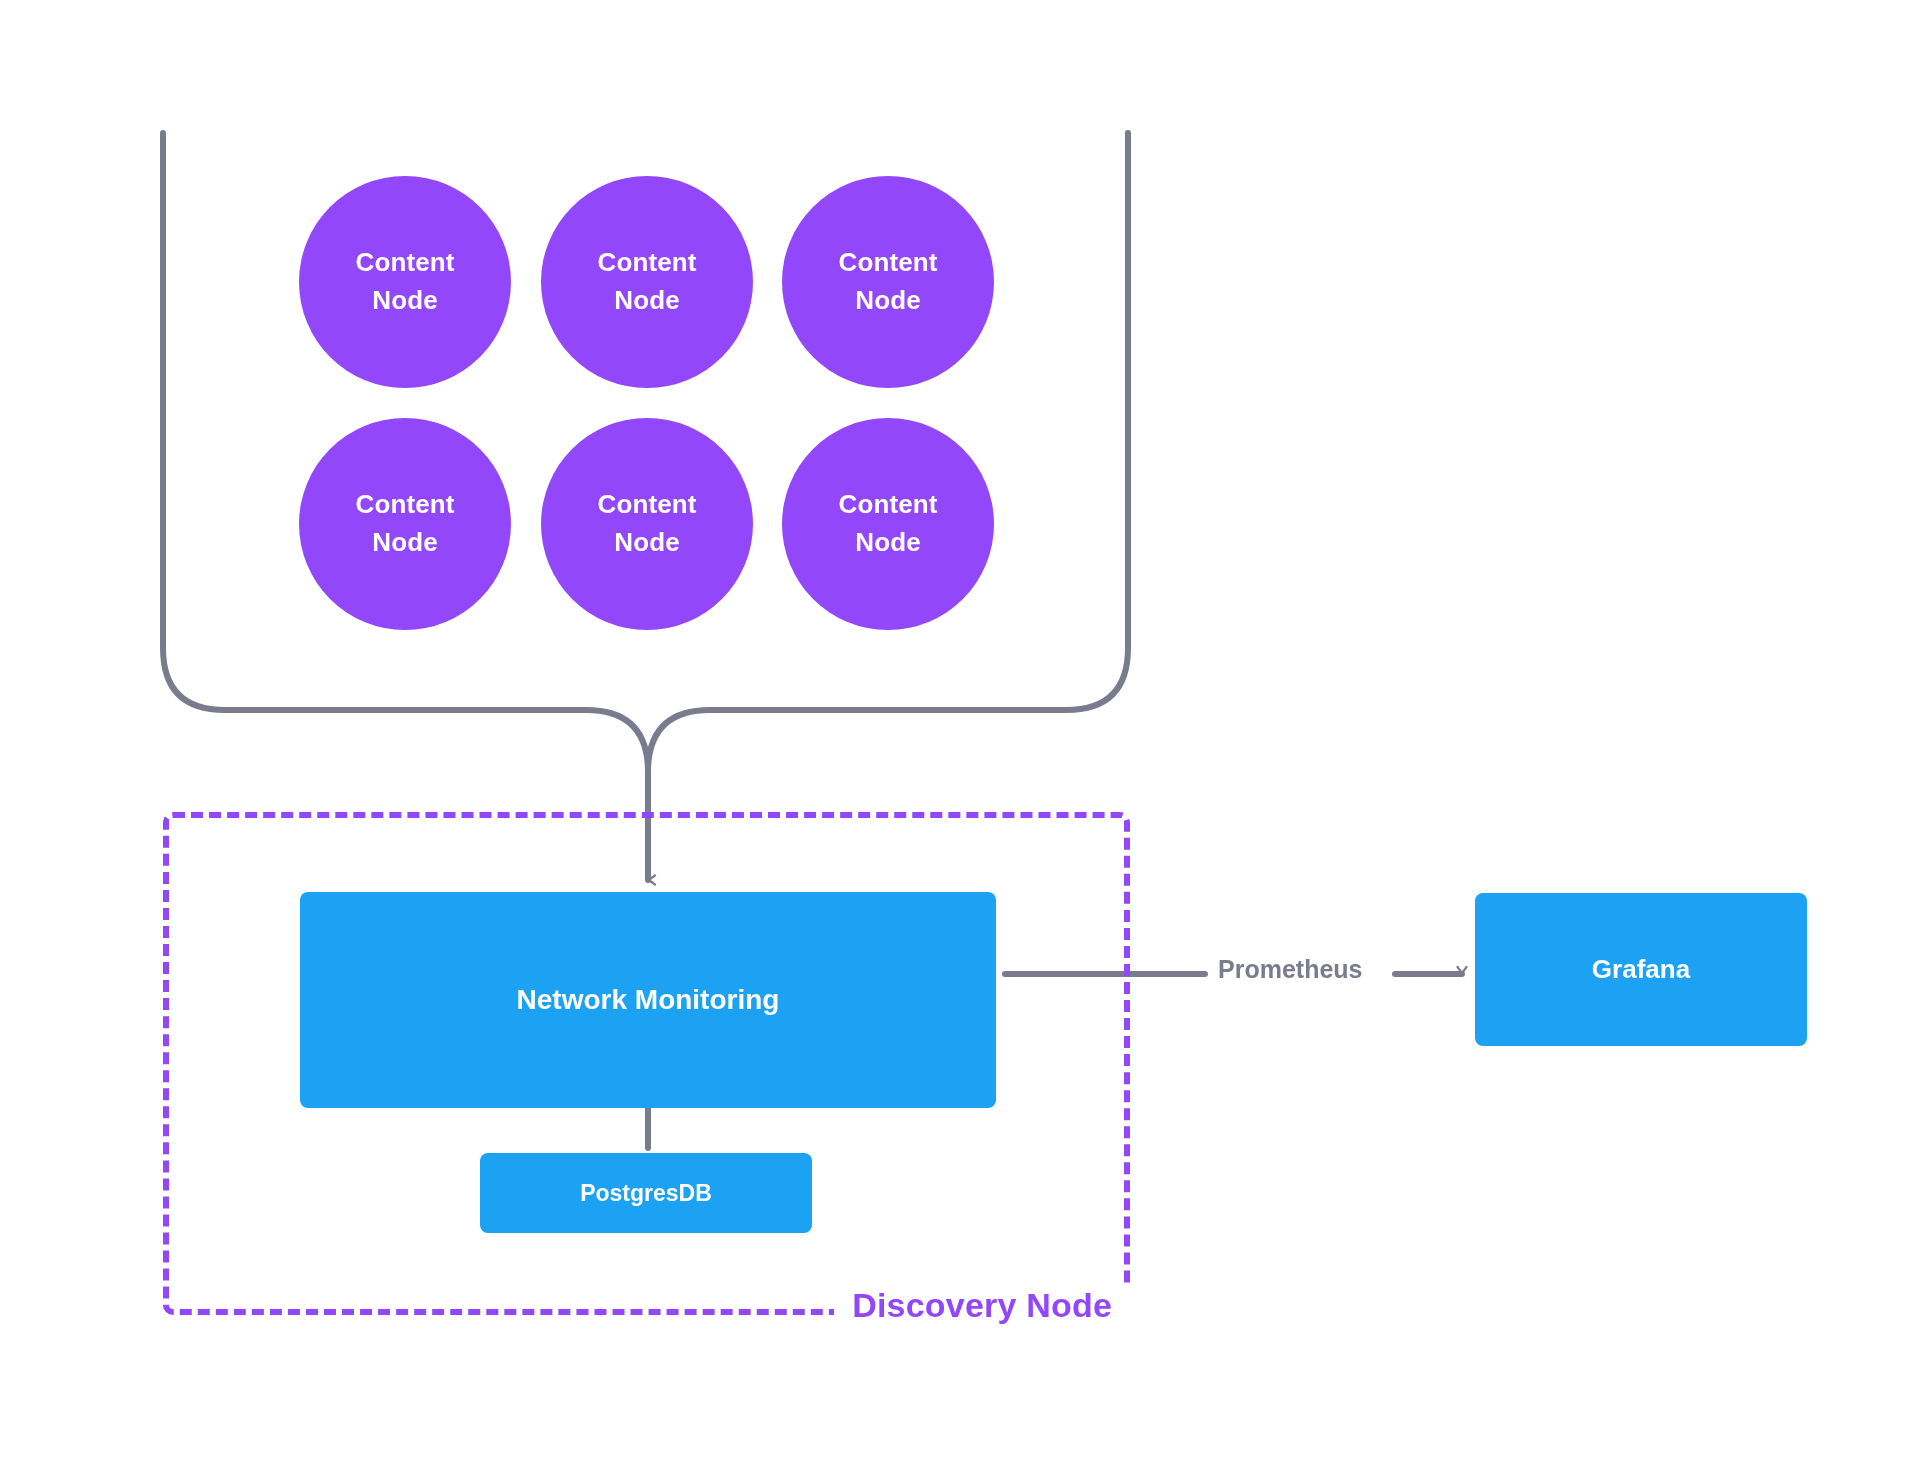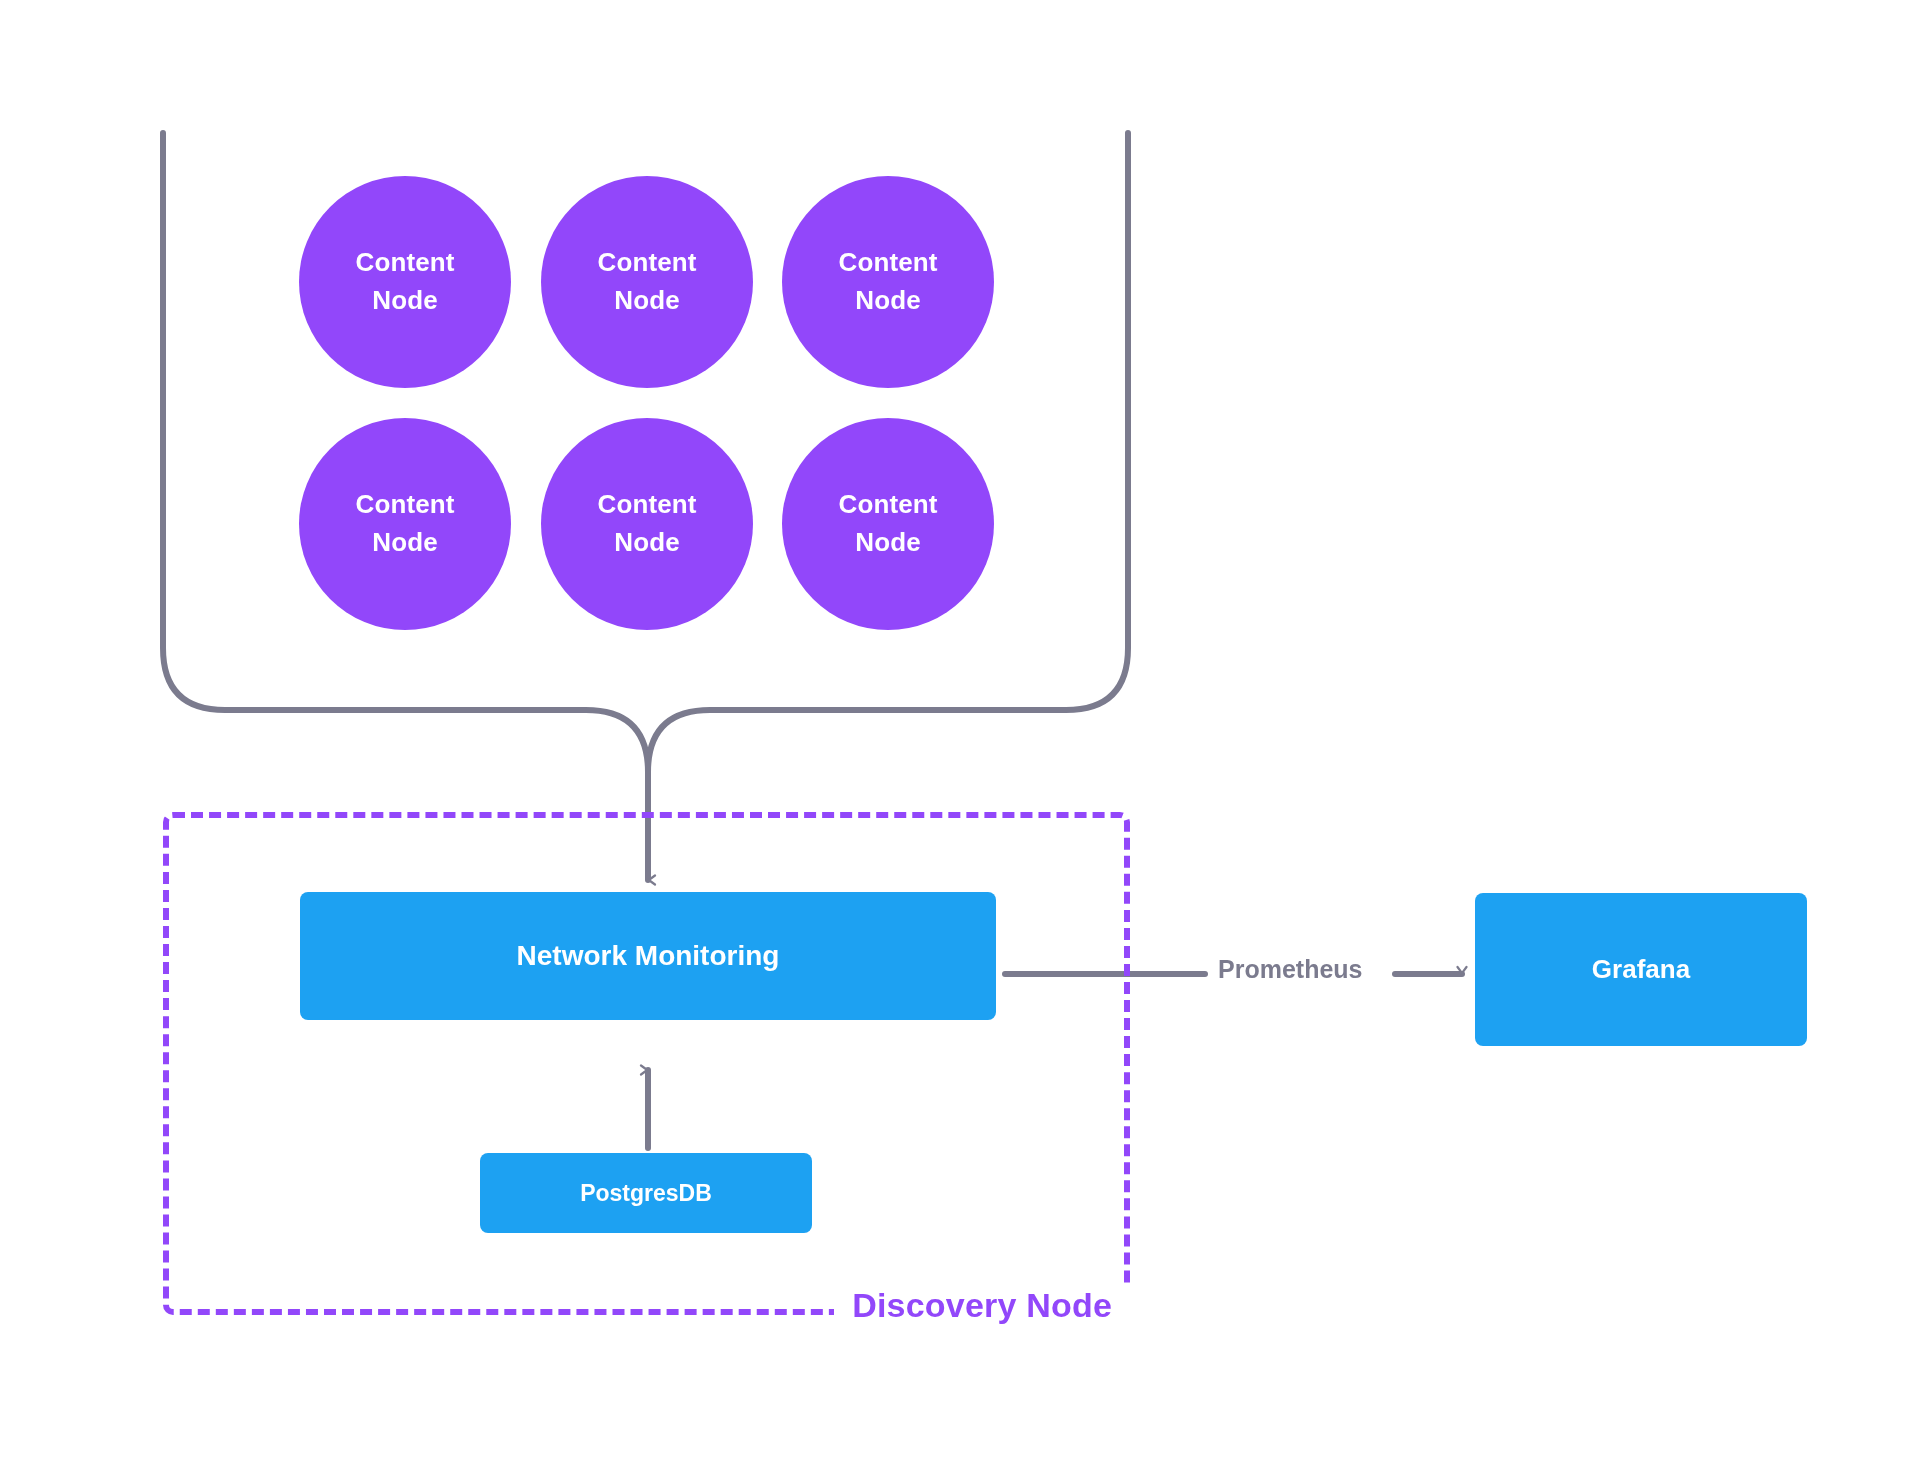--- a/index.html
+++ b/index.html
@@ -86,21 +86,21 @@
     align-items: center;
     justify-content: center;
     color: #ffffff;
     font-weight: bold;
     text-align: center;
   }
   .svc-netmon {
     left: 300px;
     top: 892px;
     width: 696px;
-    height: 128px;
+    height: 216px;
     font-size: 28px;
   }
   .svc-postgres {
     left: 480px;
     top: 1153px;
     width: 332px;
     height: 80px;
     font-size: 23px;
   }
   .svc-grafana {

